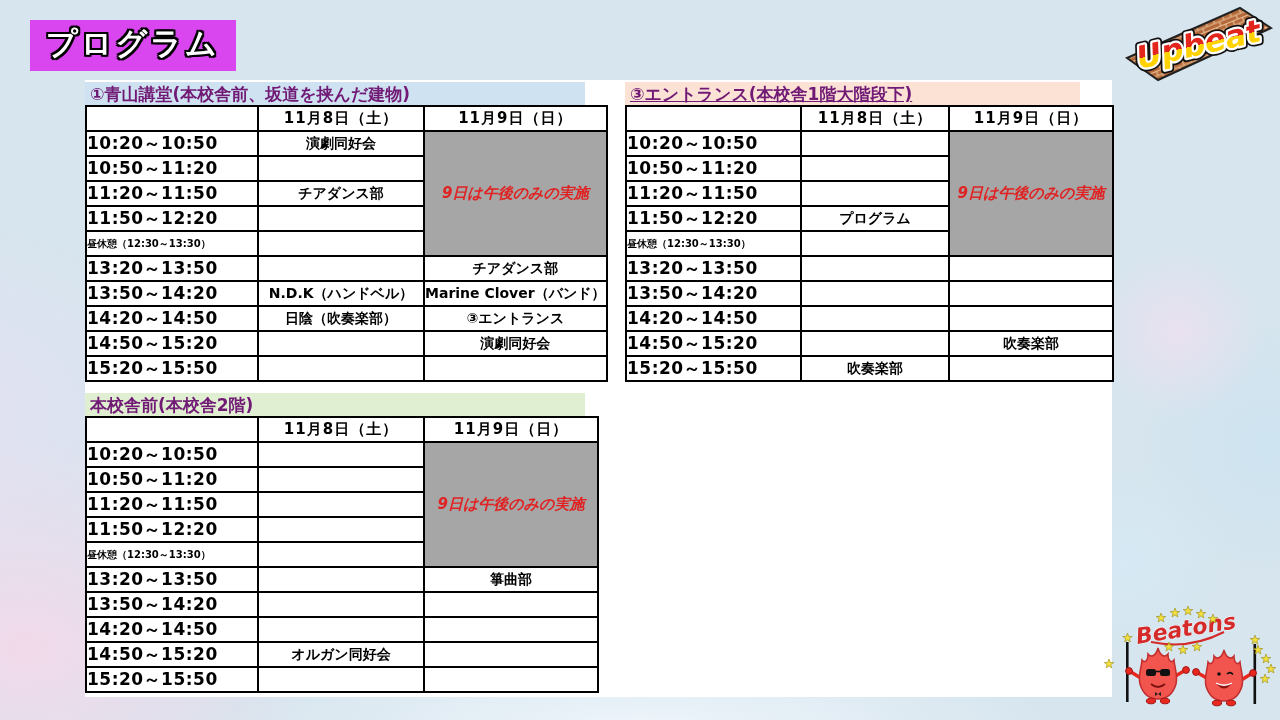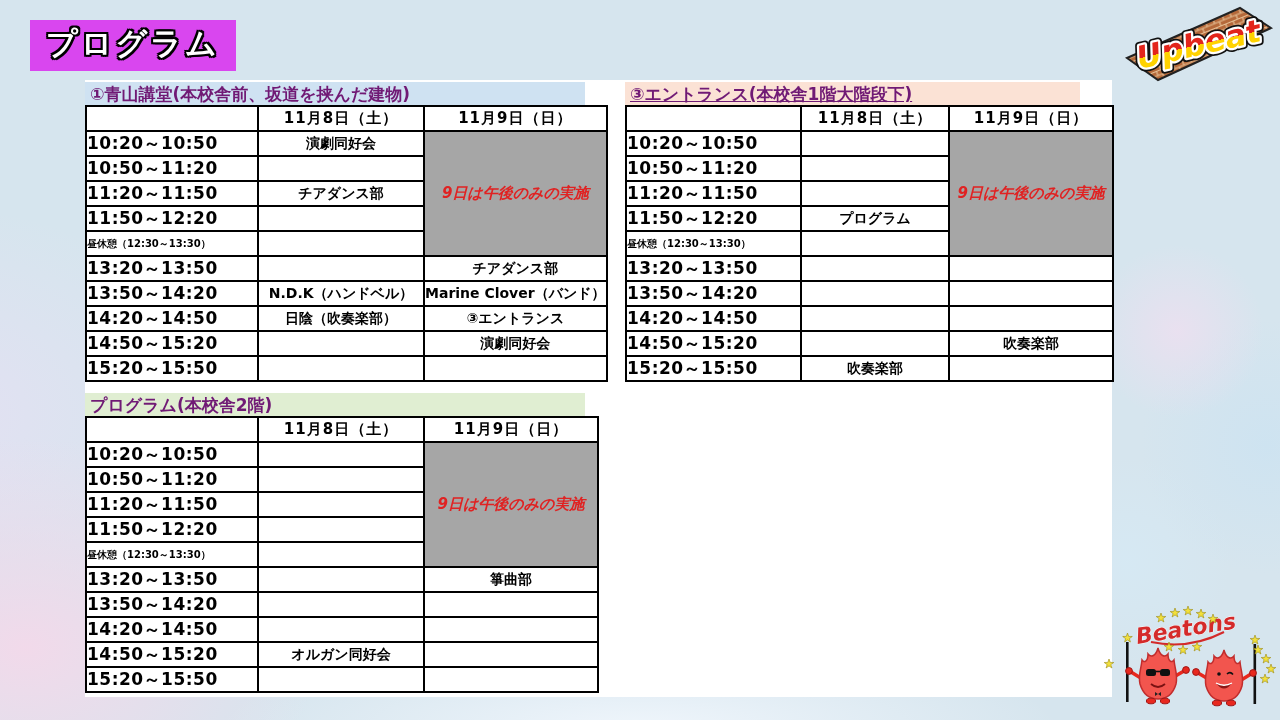--- a/index.html
+++ b/index.html
@@ -104,21 +104,21 @@
         </tr>
         <tr>
           <td class="c-time">15:20～15:50</td>
           <td class="c-event"></td>
           <td class="c-event"></td>
         </tr>
       </tbody>
     </table>
   </div>
 <div class="sched" id="t1" style="left: 85px; top: 393px;">
-    <div class="table-title" style="background: rgb(224, 238, 210); width: 495px;">プログラム(本校舎2階)</div>
+    <div class="table-title" style="background: rgb(224, 238, 210); width: 495px;">本校舎前(本校舎2階)</div>
     <table class="grid">
       <colgroup>
         <col style="width: 172px;">
         <col style="width: 166px;">
         <col style="width: 174px;">
       </colgroup>
       <thead>
         <tr>
           <th class="c-corner"></th>
           <th class="c-date">11月8日（土）</th>

